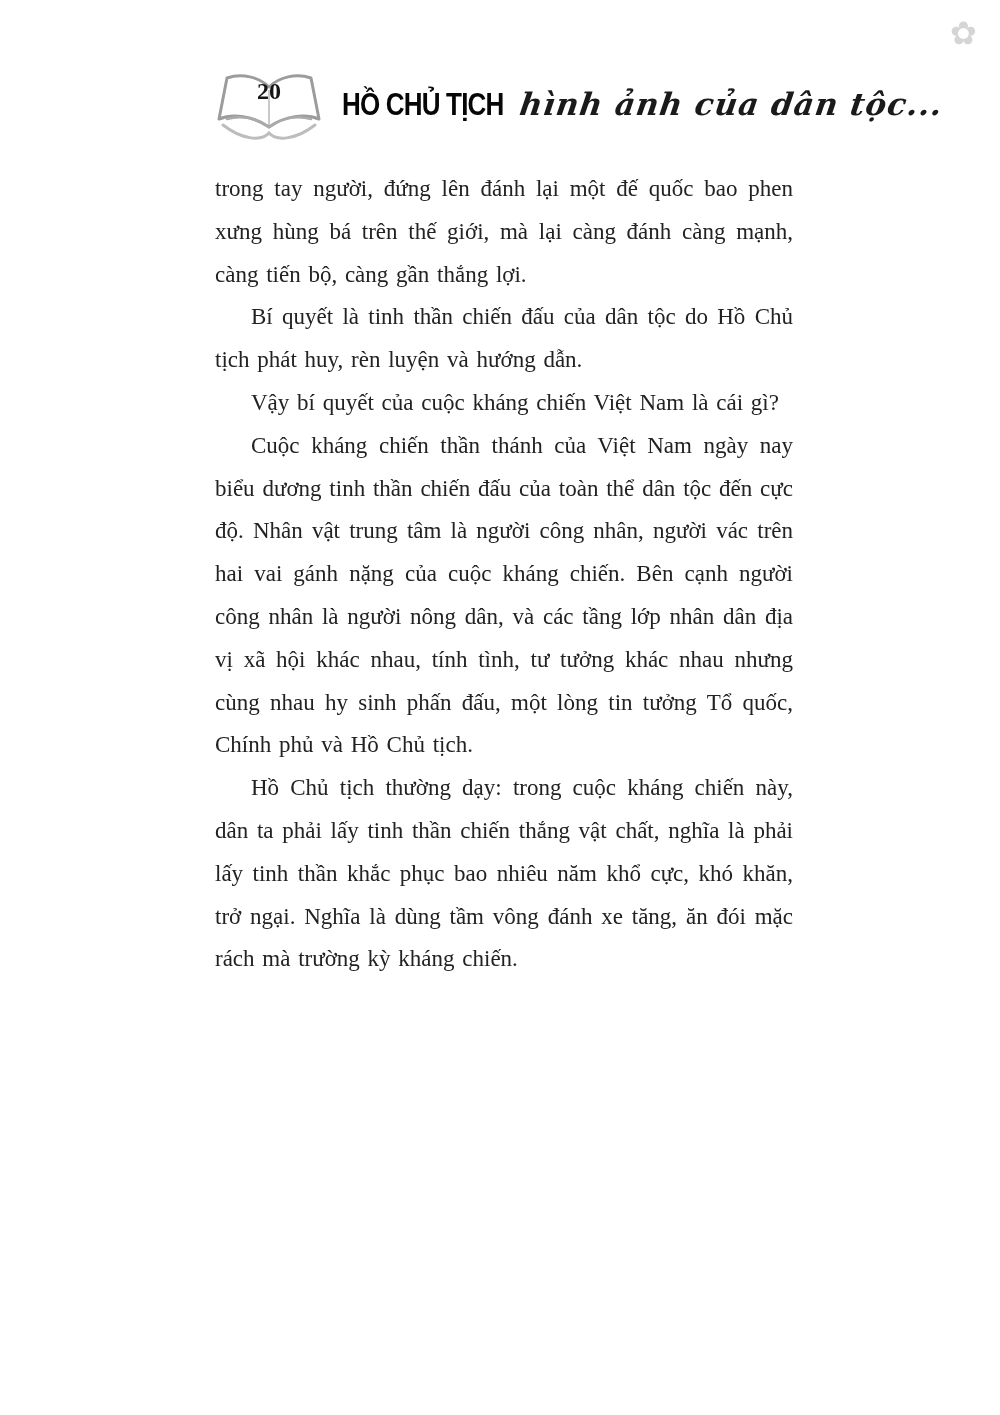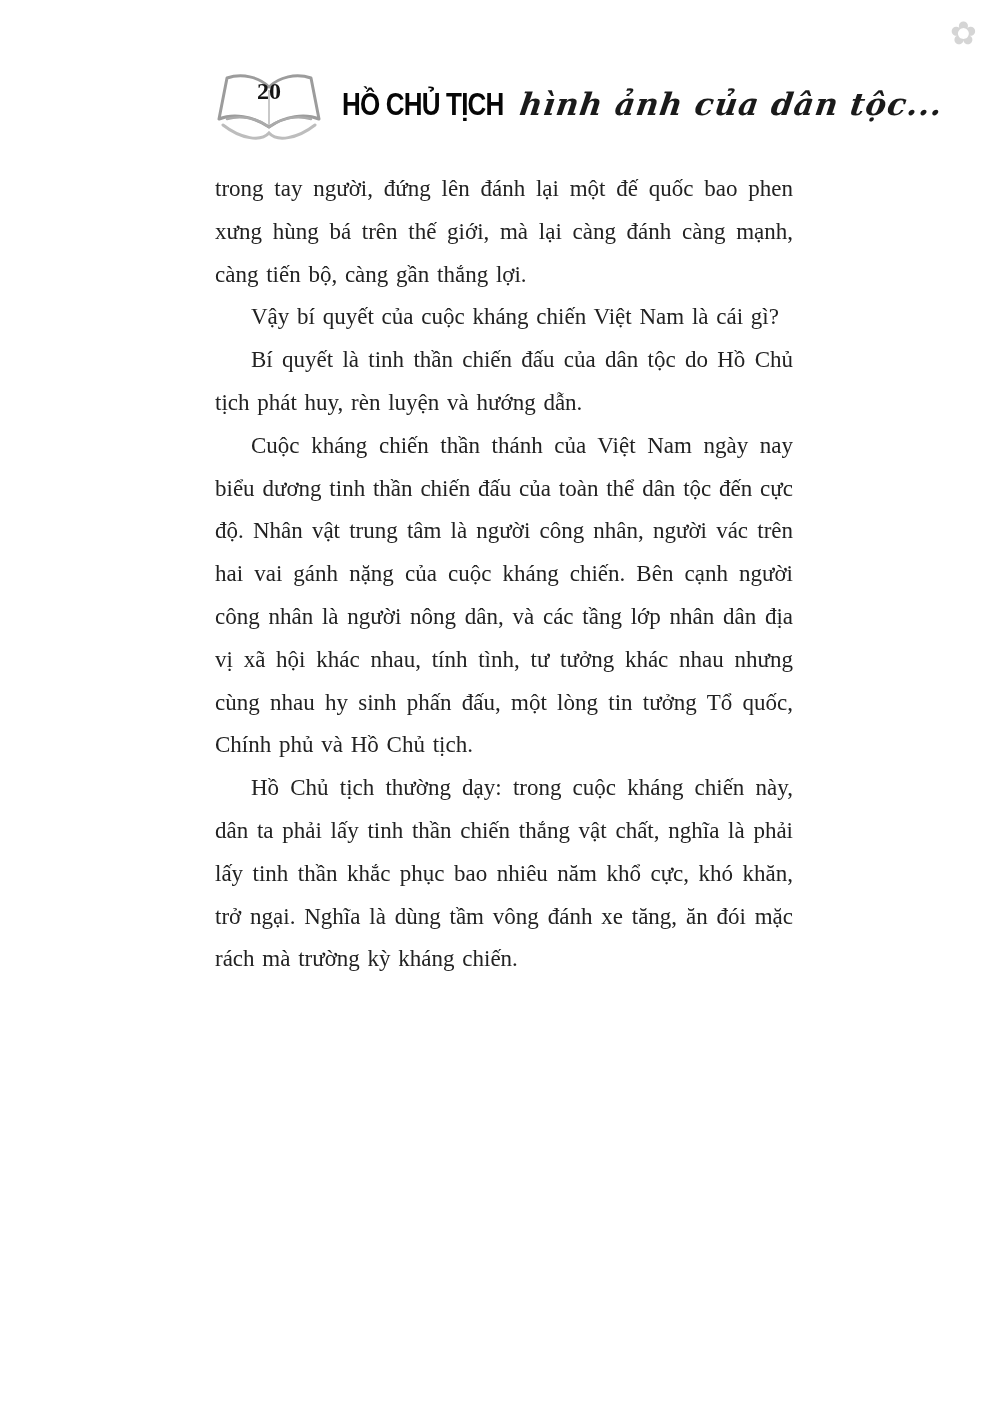--- a/index.html
+++ b/index.html
@@ -111,19 +111,19 @@
       <div class="page-num">20</div>
     </div>
     <div class="title-row">
       <span class="title-bold">HỒ CHỦ TỊCH</span>
       <span class="title-script">hình ảnh của dân tộc...</span>
     </div>
   </header>
 
   <main class="body-text">
     <p class="para no-indent">trong tay người, đứng lên đánh lại một đế quốc bao phen xưng hùng bá trên thế giới, mà lại càng đánh càng mạnh, càng tiến bộ, càng gần thắng lợi.</p>
+    <p class="para">Bí quyết là tinh thần chiến đấu của dân tộc do Hồ Chủ tịch phát huy, rèn luyện và hướng dẫn.</p>
     <p class="para">Vậy bí quyết của cuộc kháng chiến Việt Nam là cái gì?</p>
-    <p class="para">Bí quyết là tinh thần chiến đấu của dân tộc do Hồ Chủ tịch phát huy, rèn luyện và hướng dẫn.</p>
     <p class="para">Cuộc kháng chiến thần thánh của Việt Nam ngày nay biểu dương tinh thần chiến đấu của toàn thể dân tộc đến cực độ. Nhân vật trung tâm là người công nhân, người vác trên hai vai gánh nặng của cuộc kháng chiến. Bên cạnh người công nhân là người nông dân, và các tầng lớp nhân dân địa vị xã hội khác nhau, tính tình, tư tưởng khác nhau nhưng cùng nhau hy sinh phấn đấu, một lòng tin tưởng Tổ quốc, Chính phủ và Hồ Chủ tịch.</p>
     <p class="para">Hồ Chủ tịch thường dạy: trong cuộc kháng chiến này, dân ta phải lấy tinh thần chiến thắng vật chất, nghĩa là phải lấy tinh thần khắc phục bao nhiêu năm khổ cực, khó khăn, trở ngại. Nghĩa là dùng tầm vông đánh xe tăng, ăn đói mặc rách mà trường kỳ kháng chiến.</p>
   </main>
 
 </div>
 
 </body></html>

